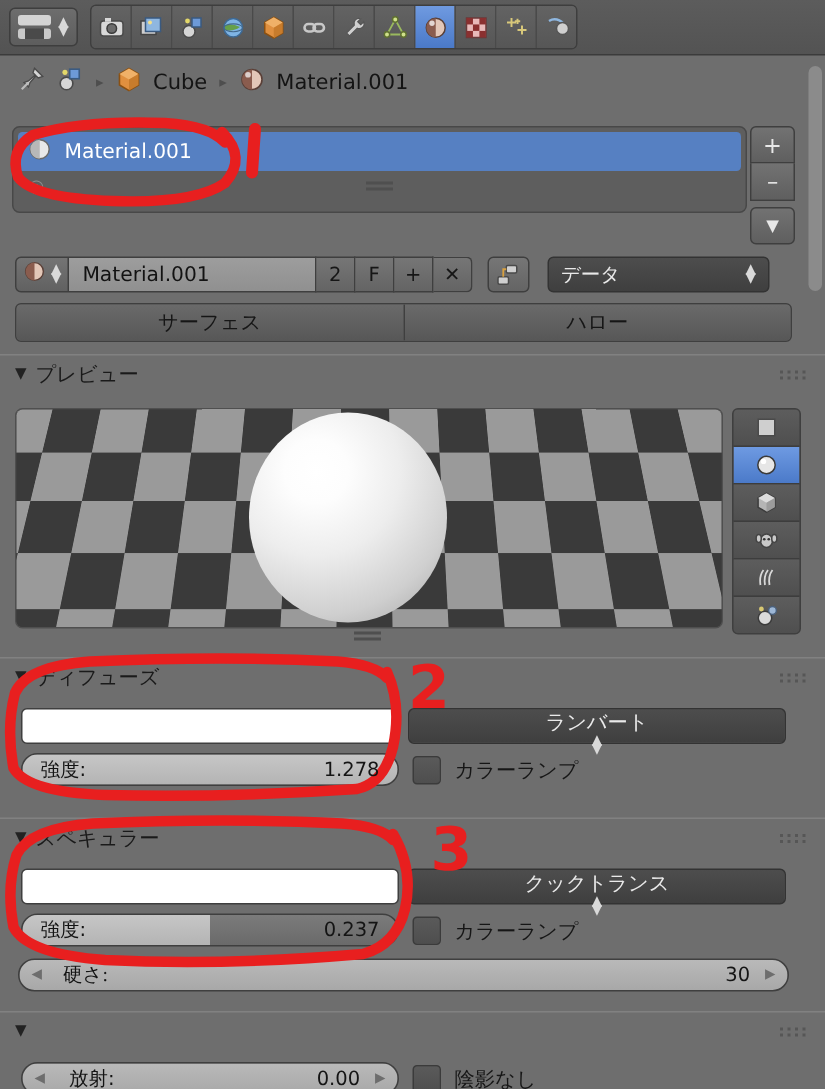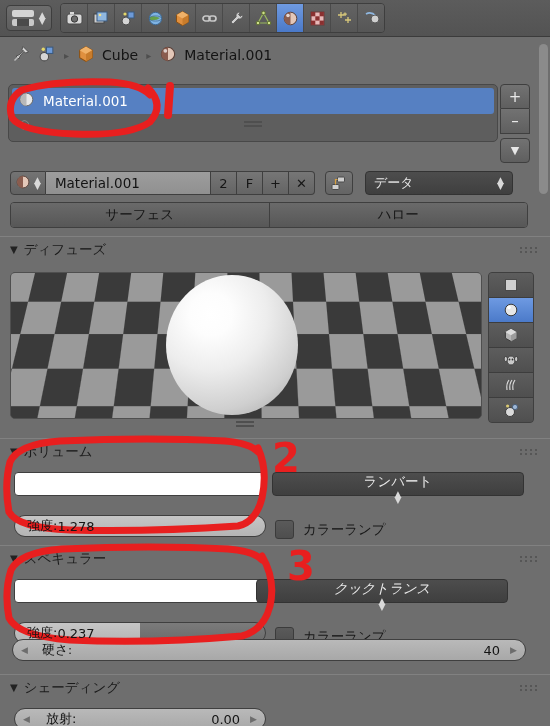--- a/index.html
+++ b/index.html
@@ -317,27 +317,27 @@
     border: 1px solid #3f3f3f;
     border-radius: 4px;
     box-sizing: border-box;
   }
   .slider {
     height: 22px;
     border-radius: 11px;
     border: 1px solid #3f3f3f;
     background: linear-gradient(to bottom, #7b7b7b, #6a6a6a);
     display: flex; align-items: center;
+    justify-content: space-between;
     padding: 0 12px;
     box-sizing: border-box;
     font-size: 13px;
     color: #141414;
     position: relative;
     overflow: hidden;
-    margin-top: 13px;
   }
   .slider .fill {
     position: absolute; left: 0; top: 0; bottom: 0;
     background: linear-gradient(to bottom, #c6c6c6, #b4b4b4);
   }
   .slider .lbl, .slider .val { position: relative; z-index: 2; }
   .numfield {
     height: 22px;
     border-radius: 11px;
     border: 1px solid #3f3f3f;
@@ -358,21 +358,21 @@
     display: flex; align-items: center;
     justify-content: space-between;
     padding: 0 8px;
     box-sizing: border-box;
     color: #eaeaea;
     font-size: 13.5px;
     flex-direction: column;
   }
   .checkrow {
     display: flex; align-items: center; gap: 9px;
-    font-size: 13.5px; color: #161616; margin-top: 16px;
+    font-size: 13.5px; color: #161616;
   }
   .checkbox {
     width: 17px; height: 17px;
     background: linear-gradient(to bottom, #5a5a5a, #4e4e4e);
     border: 1px solid #3b3b3b;
     border-radius: 3px;
   }
 
   
   .scrollbar {
@@ -608,21 +608,21 @@
   </div>
 </div>
 
 <div class="type-tabs">
   <div class="ttab">サーフェス</div>
   <div class="ttab">ハロー</div>
 </div>
 
 <div class="panel-head" style="top:236px;">
   <span class="tri">▼</span>
-  <span>ディフューズ</span>
+  <span>プレビュー</span>
   <span class="dots">
       <i></i>
       <i></i>
       <i></i>
       <i></i>
       <i></i>
       <i></i>
       <i></i>
       <i></i>
     </span>
@@ -680,21 +680,21 @@
     <svg width="16" height="16" viewBox="0 0 16 16">
         <circle cx="7" cy="10" r="4.5" fill="#dadada" stroke="#3c3c3c"></circle>
         <circle cx="12" cy="5" r="2.6" fill="#9db7d6" stroke="#4a5f7a"></circle>
         <circle cx="4.6" cy="4" r="1.6" fill="#d8c872"></circle>
       </svg>
   </div>
 </div>
 
 <div class="panel-head" style="top:438px;">
   <span class="tri">▼</span>
-  <span>ボリューム</span>
+  <span>ディフューズ</span>
   <span class="dots">
       <i></i>
       <i></i>
       <i></i>
       <i></i>
       <i></i>
       <i></i>
       <i></i>
       <i></i>
     </span>
@@ -742,46 +742,45 @@
 <div style="position:absolute;left:14px;top:579px;width:252px;">
   <div class="color-swatch"></div>
 </div>
 <div style="position:absolute;left:14px;top:609px;width:252px;">
   <div class="slider">
     <span class="fill" style="width:50%;"></span>
     <span class="lbl">強度:</span>
     <span class="val">0.237</span>
   </div>
 </div>
-<div style="position:absolute;left:256px;top:579px;width:252px;font-style:italic;">
+<div style="position:absolute;left:272px;top:579px;width:252px;">
   <div class="dropdown">
     <span>クックトランス</span>
     <span class="dd-arrows">
         <span>▲</span>
         <span>▼</span>
       </span>
   </div>
 </div>
 <div class="checkrow" style="position:absolute;left:275px;top:611px;">
   <span class="checkbox"></span>
   <span>カラーランプ</span>
 </div>
 
 <div style="position:absolute;left:12px;top:639px;width:514px;">
   <div class="numfield">
     <span class="nf-arrow">◀</span>
     <span style="position:absolute;left:30px;font-family:Liberation Serif, serif;">硬さ:</span>
-    <span style="margin-left:auto;margin-right:10px;">40</span>
+    <span style="margin-left:auto;margin-right:10px;">30</span>
     <span class="nf-arrow">▶</span>
   </div>
 </div>
 
 <div class="panel-head" style="top:674px;">
   <span class="tri">▼</span>
-  <span>シェーディング</span>
   <span class="dots">
       <i></i>
       <i></i>
       <i></i>
       <i></i>
       <i></i>
       <i></i>
       <i></i>
       <i></i>
     </span>

